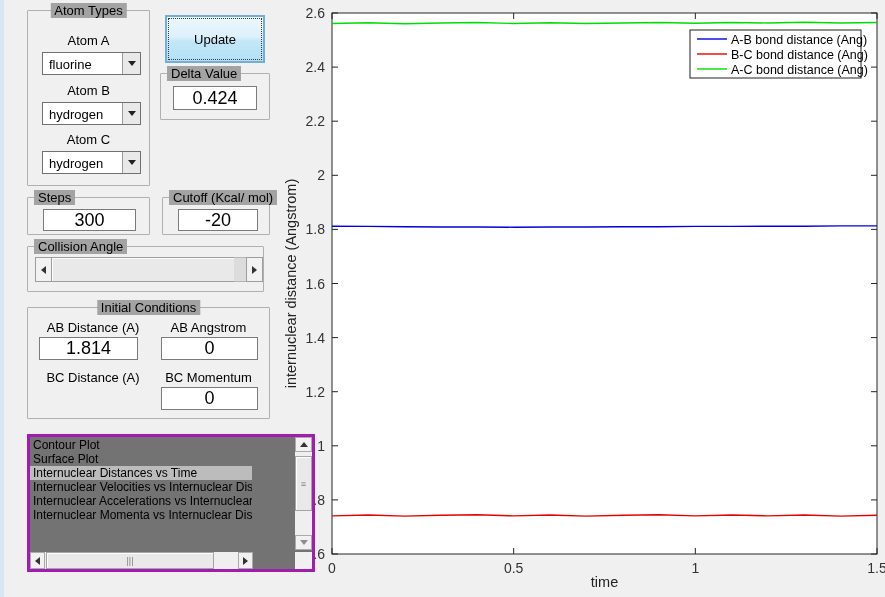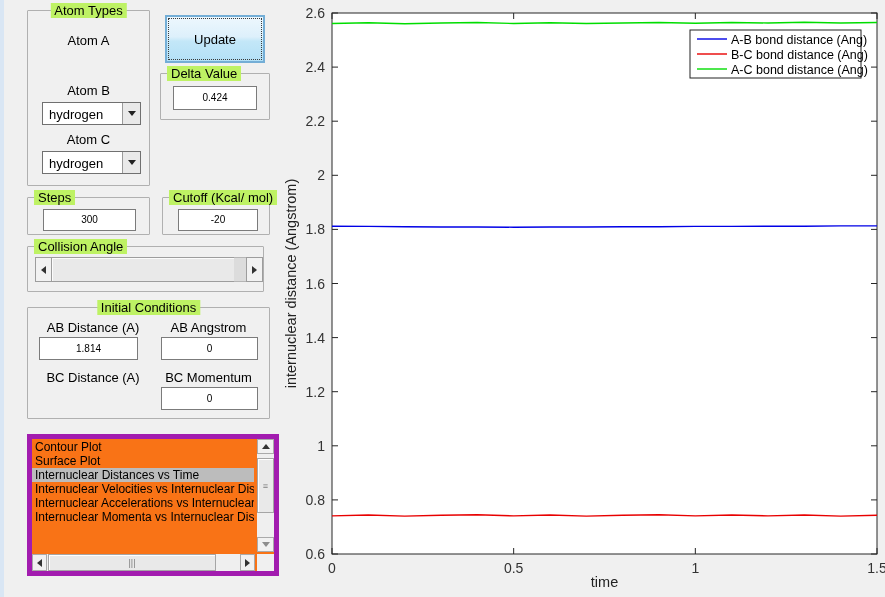--- a/index.html
+++ b/index.html
@@ -6,25 +6,25 @@
   .window {
     position:relative; width:885px; height:597px; background:#f0f0f0;
     font-family:"Liberation Sans", sans-serif; overflow:hidden;
     -webkit-font-smoothing:antialiased;
   }
   .leftstrip { position:absolute; left:0; top:0; width:4px; height:597px; background:#d9e6f4; }
   svg { font-family:"Liberation Sans", sans-serif; }
   #chart { position:absolute; left:0; top:0; }
 
   .groupbox { position:absolute; border:1px solid #b0b0b0; border-radius:1px; }
-  .gb-title { position:absolute; top:-8px; left:6px; background:#bef264; padding:0 4px;
+  .gb-title { position:absolute; top:-8px; left:6px; background:#a3a3a3; padding:0 4px;
               font-size:13px; color:#000; white-space:nowrap; line-height:15px; }
   .gb-title.center { left:50%; transform:translateX(-50%); }
   .lbl { position:absolute; font-size:13px; color:#000; text-align:center; white-space:nowrap; }
-  .field { position:absolute; background:#fff; border:1px solid #7b7b7b; font-size:10px;
+  .field { position:absolute; background:#fff; border:1px solid #7b7b7b; font-size:18px;
            text-align:center; color:#000; }
   .dropdown { position:absolute; background:#fff; border:1px solid #707070; }
   .dd-text { position:absolute; left:6px; top:50%; transform:translateY(-50%); font-size:13px; }
   .dd-btn { position:absolute; right:0; top:0; bottom:0; width:17px; background:#e9e9e9;
             border-left:1px solid #9a9a9a; display:flex; align-items:center; justify-content:center; }
   .tri-down { width:0; height:0; border-left:4px solid transparent; border-right:4px solid transparent;
               border-top:5px solid #222; }
   .tri-down.lt { border-top-color:#8d8d8d; }
   .tri-up { width:0; height:0; border-left:4px solid transparent; border-right:4px solid transparent;
             border-bottom:5px solid #333; }
@@ -47,21 +47,21 @@
   .mep-bg { position:absolute; background:#e9e9e9; }
 
   .sl-btn { position:absolute; width:17px; height:25px; background:#f2f2f2; border:1px solid #9d9d9d;
             display:flex; align-items:center; justify-content:center; box-sizing:border-box; }
   .sl-thumb { position:absolute; height:25px; background:#e9e9e9; border:1px solid #9d9d9d;
               box-shadow:inset 1px 1px 0 #fbfbfb; box-sizing:border-box; }
   .sl-track { position:absolute; height:25px; background:#dcdcdc; border:1px solid #b5b5b5;
               border-left:none; border-right:none; box-sizing:border-box; }
 
   .listbox { position:absolute; left:27px; top:434px; width:242px; height:132px;
-             background:#f97316; border:5px solid #a21caf; }
+             background:#737373; border:3px solid #a21caf;padding-left:40px; }
   .list-items { position:absolute; left:0; top:1px; width:222px; height:112px; overflow:hidden; }
   .list-item { height:14px; line-height:14px; font-size:12px; padding-left:3px;
                white-space:nowrap; color:#000; }
   .list-item.selected { background:#bcbcbc; }
 
   .vsb { position:absolute; right:0; top:0; width:17px; height:113px; background:#efefef; }
   .hsb { position:absolute; left:0; bottom:0; height:17px; width:223px; background:#efefef; }
   .sb-corner { position:absolute; right:0; bottom:0; width:17px; height:17px; background:#f0f0f0; }
   .sb-btn { position:absolute; background:#f1f1f1; border:1px solid #aaa; box-sizing:border-box;
             display:flex; align-items:center; justify-content:center; }
@@ -139,20 +139,26 @@
         <line x1="697" y1="54" x2="727" y2="54" stroke="#e80000" stroke-width="1.4"></line>
         <text x="731" y="58.5" font-size="12.5" fill="#000">B-C bond distance (Ang)</text>
         <line x1="697" y1="69" x2="727" y2="69" stroke="#00dd00" stroke-width="1.4"></line>
         <text x="731" y="73.5" font-size="12.5" fill="#000">A-C bond distance (Ang)</text>
       </g>
     </svg>
 
   <div class="groupbox" style="left:27px;top:10px;width:121px;height:174px">
     <span class="gb-title center">Atom Types</span>
     <span class="lbl" style="left:0;right:0;top:22px">Atom A</span>
+    <div class="dropdown" style="left:14px;top:41px;width:97px;height:21px">
+      <span class="dd-text">fluorine</span>
+      <span class="dd-btn">
+          <span class="tri-down"></span>
+        </span>
+    </div>
     <span class="lbl" style="left:0;right:0;top:72px">Atom B</span>
     <div class="dropdown" style="left:14px;top:91px;width:97px;height:21px">
       <span class="dd-text">hydrogen</span>
       <span class="dd-btn">
           <span class="tri-down"></span>
         </span>
     </div>
     <span class="lbl" style="left:0;right:0;top:121px">Atom C</span>
     <div class="dropdown" style="left:14px;top:140px;width:97px;height:21px">
       <span class="dd-text">hydrogen</span>

